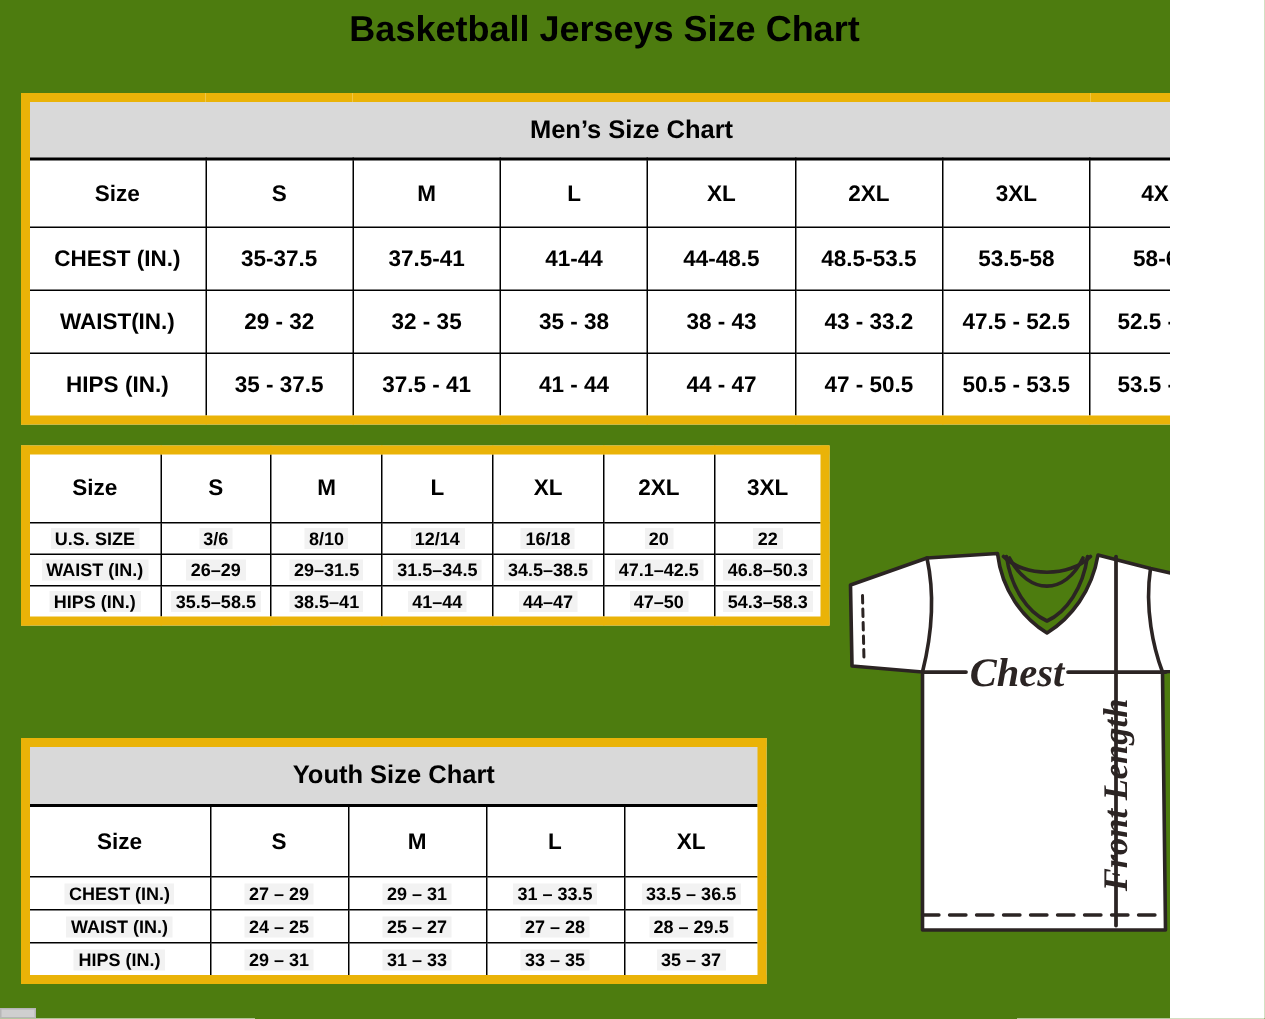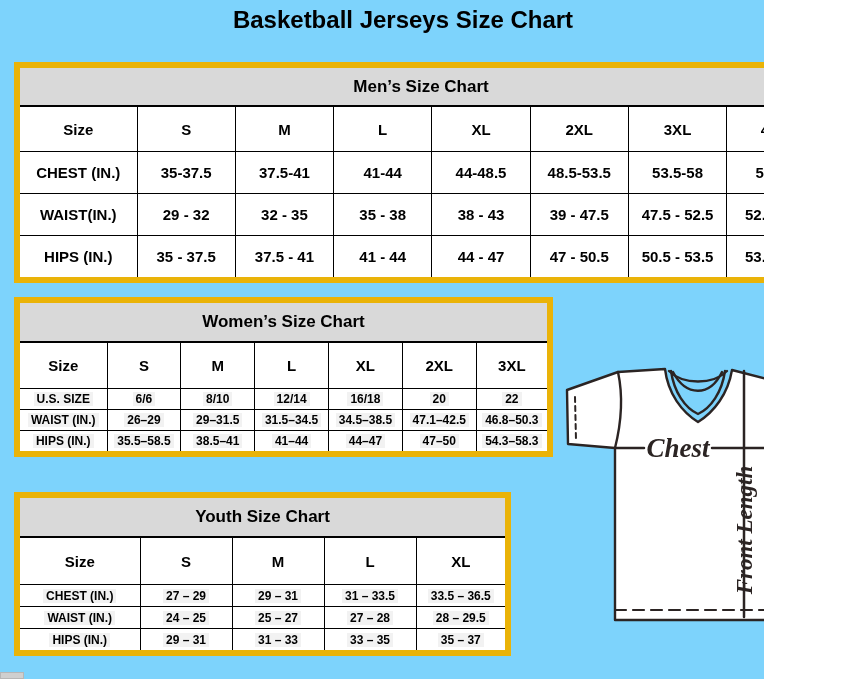--- a/index.html
+++ b/index.html
@@ -1,17 +1,17 @@
 <!DOCTYPE html>
 <html><head>
 <meta charset="utf-8">
 <style>
   html,body{margin:0;padding:0;background:#fff;}
-  #screen{position:relative;width:764px;height:679px;background:#7dd3fc;overflow:hidden;
-          font-family:"Liberation Sans",sans-serif;color:#000;}
+  #screen{position:relative;width:764px;height:679px;background:#4d7c0f;overflow:hidden;
+          font-family:"Liberation Sans",sans-serif;color:#000;padding-left:16px;}
   #page-title{position:absolute;top:6px;left:0;width:806px;text-align:center;
               font-size:24px;font-weight:bold;letter-spacing:0px;}
   table.tbl{border-collapse:collapse;table-layout:fixed;position:absolute;
             border:6px solid #eab308;background:#fff;}
   table.tbl td{border:1px solid #000;text-align:center;vertical-align:middle;
                padding:0;overflow:hidden;white-space:nowrap;}
   tr.ttl td{background:#d9d9d9;font-weight:bold;font-size:17px;border-bottom:2px solid #000;}
   #mens-table{left:14px;top:62px;width:814px;}
   #mens-table tr.ttl td{height:37px;}
   #mens-table tr.hdr td{height:44px;font-weight:bold;font-size:15px;}
@@ -72,21 +72,21 @@
       <td>48.5-53.5</td>
       <td>53.5-58</td>
       <td>58-63</td>
     </tr>
     <tr class="data">
       <td>WAIST(IN.)</td>
       <td>29 - 32</td>
       <td>32 - 35</td>
       <td>35 - 38</td>
       <td>38 - 43</td>
-      <td>39 - 47.5</td>
+      <td>43 - 33.2</td>
       <td>47.5 - 52.5</td>
       <td>52.5 - 57</td>
     </tr>
     <tr class="data">
       <td>HIPS (IN.)</td>
       <td>35 - 37.5</td>
       <td>37.5 - 41</td>
       <td>41 - 44</td>
       <td>44 - 47</td>
       <td>47 - 50.5</td>
@@ -100,35 +100,32 @@
     <colgroup>
         <col style="width:90px">
         <col>
         <col>
         <col>
         <col>
         <col>
         <col>
       </colgroup>
     <tbody>
-        <tr class="ttl">
-      <td colspan="7">Women’s Size Chart</td>
-    </tr>
     <tr class="hdr">
       <td>Size</td>
       <td>S</td>
       <td>M</td>
       <td>L</td>
       <td>XL</td>
       <td>2XL</td>
       <td>3XL</td>
     </tr>
     <tr class="data">
       <td><span class="hl">U.S. SIZE</span></td>
-      <td><span class="hl">6/6</span></td>
+      <td><span class="hl">3/6</span></td>
       <td><span class="hl">8/10</span></td>
       <td><span class="hl">12/14</span></td>
       <td><span class="hl">16/18</span></td>
       <td><span class="hl">20</span></td>
       <td><span class="hl">22</span></td>
     </tr>
     <tr class="data">
       <td><span class="hl">WAIST (IN.)</span></td>
       <td><span class="hl">26–29</span></td>
       <td><span class="hl">29–31.5</span></td>

